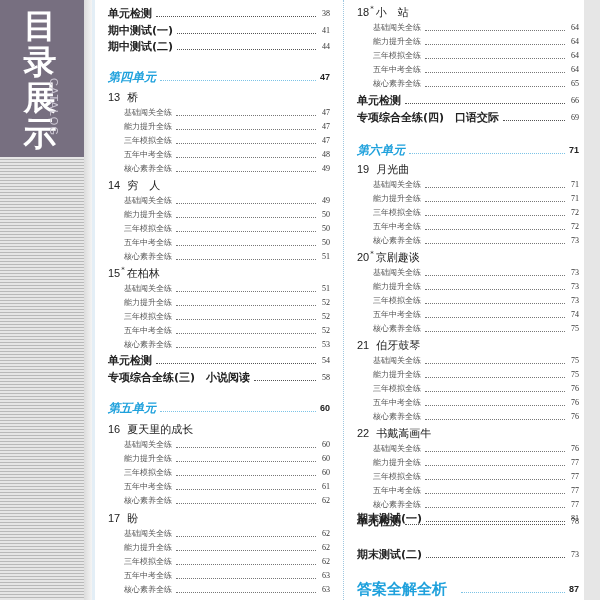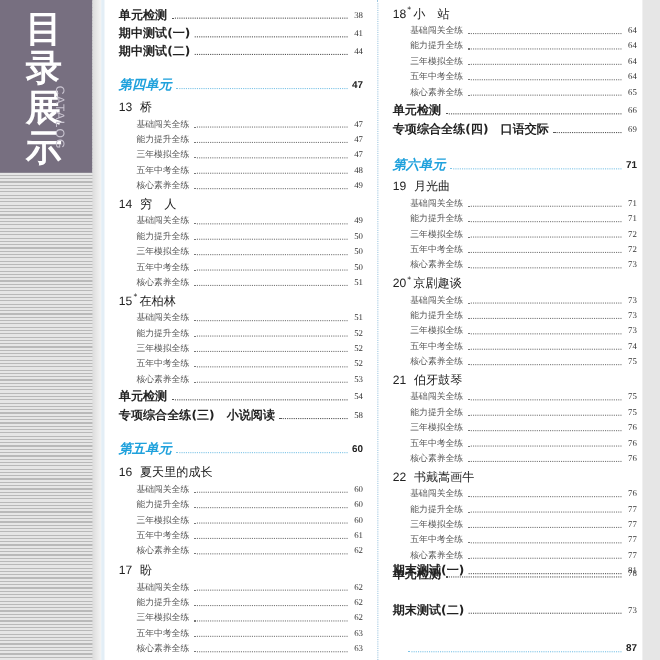--- a/index.html
+++ b/index.html
@@ -411,16 +411,17 @@
       <span class="dots"></span>
       <span class="pg">81</span>
     </div>
   <div class="row main" style="top:547px">
       <span class="lbl">期末测试(二)</span>
       <span class="dots"></span>
       <span class="pg">73</span>
     </div>
 
   <div class="row answer" style="top:580px; height:18px">
+      <span class="lbl">答案全解全析</span>
       <span class="dots" style="margin-left:14px"></span>
       <span class="pg">87</span>
     </div>
 </div>
 
 </body></html>

